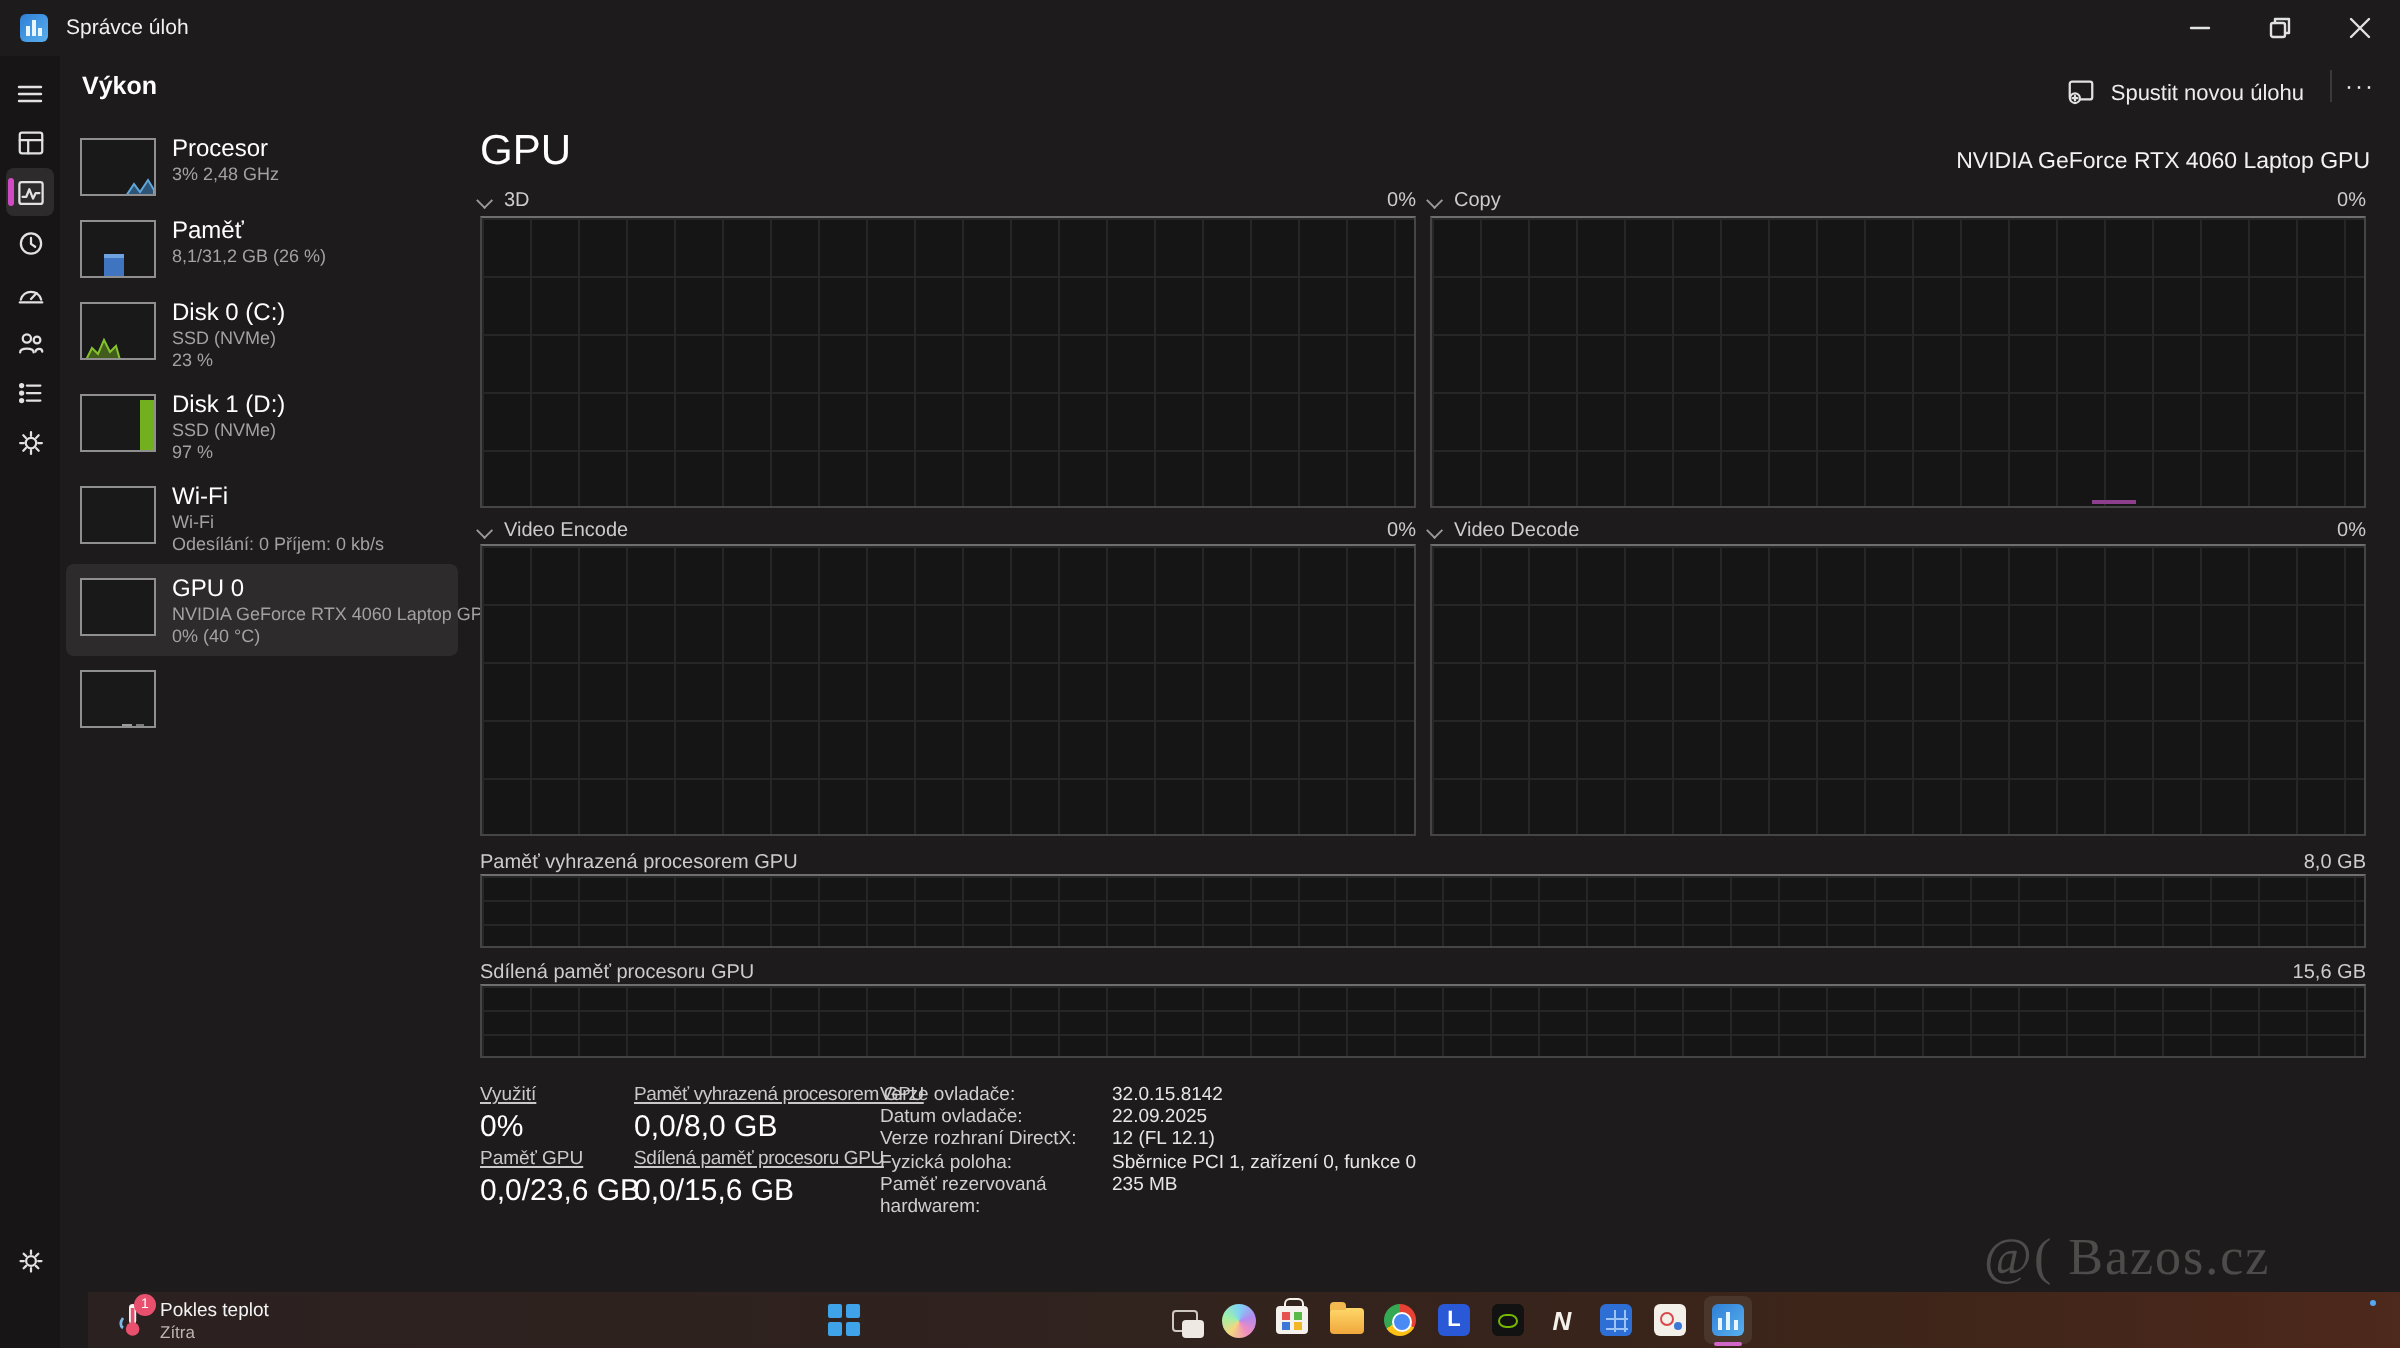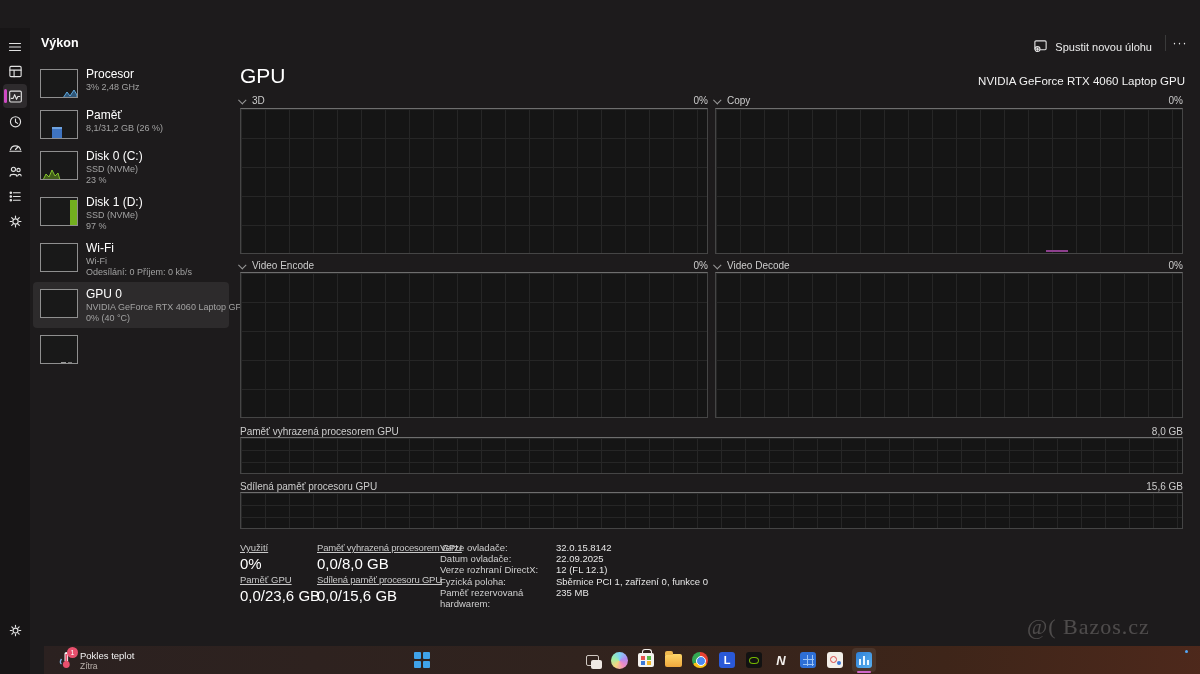--- a/index.html
+++ b/index.html
@@ -125,29 +125,55 @@
   .snip i:nth-child(1){ left:3px; top:4px; width:7px; height:7px; border:1.6px solid #d8484a; }
   .snip i:nth-child(2){ right:2.5px; bottom:3px; width:4px; height:4px; background:#3b78d8; }
   .tmicon { width:16px; height:16px; border-radius:3px; background:linear-gradient(135deg,#2f7fd6,#59b0ee); position:relative; }
   .tmicon i { position:absolute; bottom:3px; width:2.4px; background:#eaf6ff; }
   .tmicon i:nth-child(1){ left:3px; height:6px; }
   .tmicon i:nth-child(2){ left:7px; height:9px; }
   .tmicon i:nth-child(3){ left:11px; height:5px; }
   .traydot { position:absolute; right:56px; top:4px; width:3px; height:3px; border-radius:50%; background:#54a7f5; }
 
   .watermark { position:absolute; left:992px; top:614px; font-family:"Liberation Serif", serif;
-               font-size:22px; color:rgba(235,229,224,0.24); white-space:nowrap; letter-spacing:1px; z-index:50;margin-left:35px; }
+               font-size:26px; color:rgba(235,229,224,0.24); white-space:nowrap; letter-spacing:1px; z-index:50; }
 
   svg.ln { stroke:#e2e2e2; stroke-width:1.2; fill:none; stroke-linecap:round; stroke-linejoin:round; }
 </style>
 </head>
 <body>
 
 <div id="root">
 
+  <div class="titlebar">
+    <div class="app-ico">
+        <i></i>
+        <i></i>
+        <i></i>
+      </div>
+    <span class="wtitle">Správce úloh</span>
+    <div class="wincontrols">
+      <div class="wc">
+          <svg class="ln" width="12" height="12" viewBox="0 0 12 12">
+            <path d="M1.5 6h9"></path>
+          </svg>
+        </div>
+      <div class="wc">
+          <svg class="ln" width="12" height="12" viewBox="0 0 12 12">
+            <rect x="1.5" y="3.5" width="7" height="7" rx="1"></rect>
+            <path d="M3.5 3.5V1.5h7v7h-2"></path>
+          </svg>
+        </div>
+      <div class="wc">
+          <svg class="ln" width="12" height="12" viewBox="0 0 12 12">
+            <path d="M1.5 1.5l9 9M10.5 1.5l-9 9"></path>
+          </svg>
+        </div>
+    </div>
+  </div>
 
   <div class="navrail">
     <div class="nitem" style="top:7px">
       <svg class="ln" width="16" height="16" viewBox="0 0 16 16">
           <path d="M2.5 4.5h11M2.5 8h11M2.5 11.5h11"></path>
         </svg>
       </div>
     <div class="nitem" style="top:31px">
       <svg class="ln" width="15" height="15" viewBox="0 0 16 16">
           <rect x="2" y="2.5" width="12" height="11" rx="1.2"></rect>

